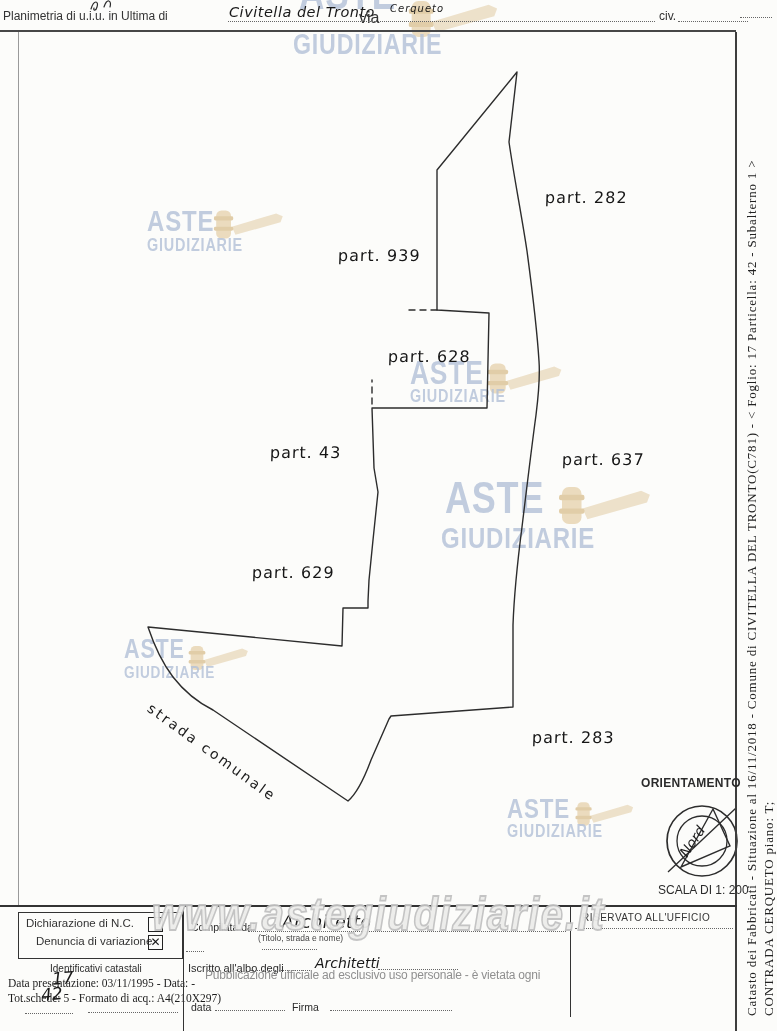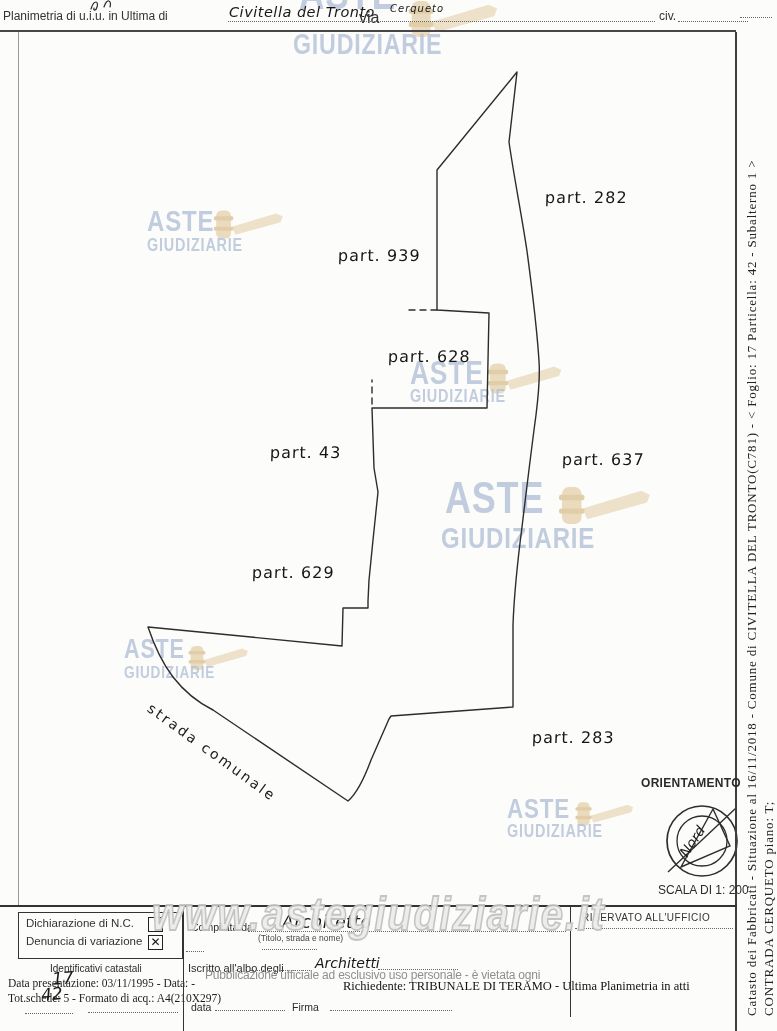--- a/index.html
+++ b/index.html
@@ -148,21 +148,21 @@
   <div class="vtext" style="left:744px;top:1016px">Catasto dei Fabbricati - Situazione al 16/11/2018 - Comune di CIVITELLA DEL TRONTO(C781) - &lt; Foglio: 17 Particella: 42 - Subalterno 1 &gt;</div>
   <div class="vtext" style="left:761px;top:1016px">CONTRADA CERQUETO piano: T;</div>
 
   <div class="abs line" style="left:0;top:905px;width:737px;border-top:2px solid #333;z-index:4"></div>
   <div class="abs vline" style="left:183px;top:905px;height:126px;border-left:1.5px solid #333;z-index:4"></div>
   <div class="abs vline" style="left:570px;top:905px;height:112px;border-left:1.5px solid #333;z-index:4"></div>
   <div class="abs" style="left:18px;top:912px;width:163px;height:45px;border:1.5px solid #333;z-index:4"></div>
 
   <div class="abs typed" style="left:26px;top:917px;font-size:11.5px;z-index:4">Dichiarazione di N.C.</div>
   <div class="checkbox" style="left:148px;top:917px;z-index:4"></div>
-  <div class="abs typed" style="left:26px;top:935px;font-size:11.5px;z-index:4">Denuncia di variazione</div>
+  <div class="abs typed" style="left:36px;top:935px;font-size:11.5px;z-index:4">Denuncia di variazione</div>
   <div class="checkbox" style="left:148px;top:935px;z-index:4"><span>✕</span></div>
 
   <div class="abs lbl" style="left:50px;top:963px;font-size:10px">Identificativi catastali</div>
   <div class="abs hand" style="left:52px;top:968px;font-size:17px;transform:rotate(-4deg)">17</div>
   <div class="abs hand" style="left:41px;top:984px;font-size:17px;transform:rotate(-6deg)">42</div>
   <div class="abs serif" style="left:8px;top:977px;font-size:11.5px">Data presentazione: 03/11/1995 - Data: -</div>
   <div class="abs serif" style="left:8px;top:992px;font-size:11.5px">Tot.schede: 5 - Formato di acq.: A4(210X297)</div>
   <div class="abs dotted-thin" style="left:25px;top:1013px;width:48px"></div>
   <div class="abs dotted-thin" style="left:88px;top:1012px;width:90px"></div>
 
@@ -179,15 +179,14 @@
   <div class="abs lbl" style="left:191px;top:1001px;font-size:10.5px">data</div>
   <div class="abs dotted-thin" style="left:215px;top:1010px;width:70px"></div>
   <div class="abs lbl" style="left:292px;top:1001px;font-size:10.5px">Firma</div>
   <div class="abs dotted-thin" style="left:330px;top:1010px;width:122px"></div>
 
   <div class="abs typed" style="left:582px;top:912px;font-size:10px;letter-spacing:.5px">RISERVATO ALL'UFFICIO</div>
   <div class="abs dotted-thin" style="left:575px;top:928px;width:158px"></div>
 
   <div class="www-wm" style="left:152px;top:886px">www.astegiudiziarie.it</div>
   <div class="legal gray-ov" style="left:205px;top:968px;font-size:12px;letter-spacing:-0.2px">Pubblicazione ufficiale ad esclusivo uso personale - è vietata ogni</div>
-  <div class="legal serif" style="left:343px;top:979px;font-size:12.5px;color:#111">Richiedente: TRIBUNALE DI TERAMO - Ultima Planimetria in atti</div>
 
 </div>
 
 </body></html>

